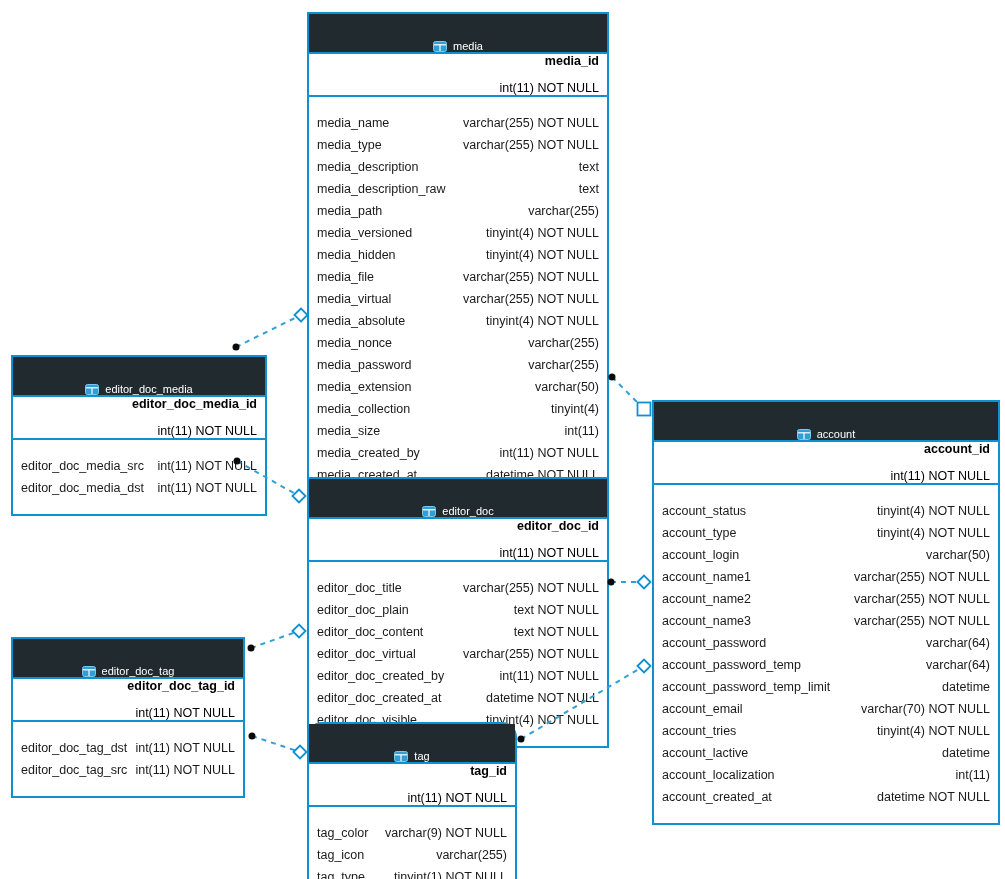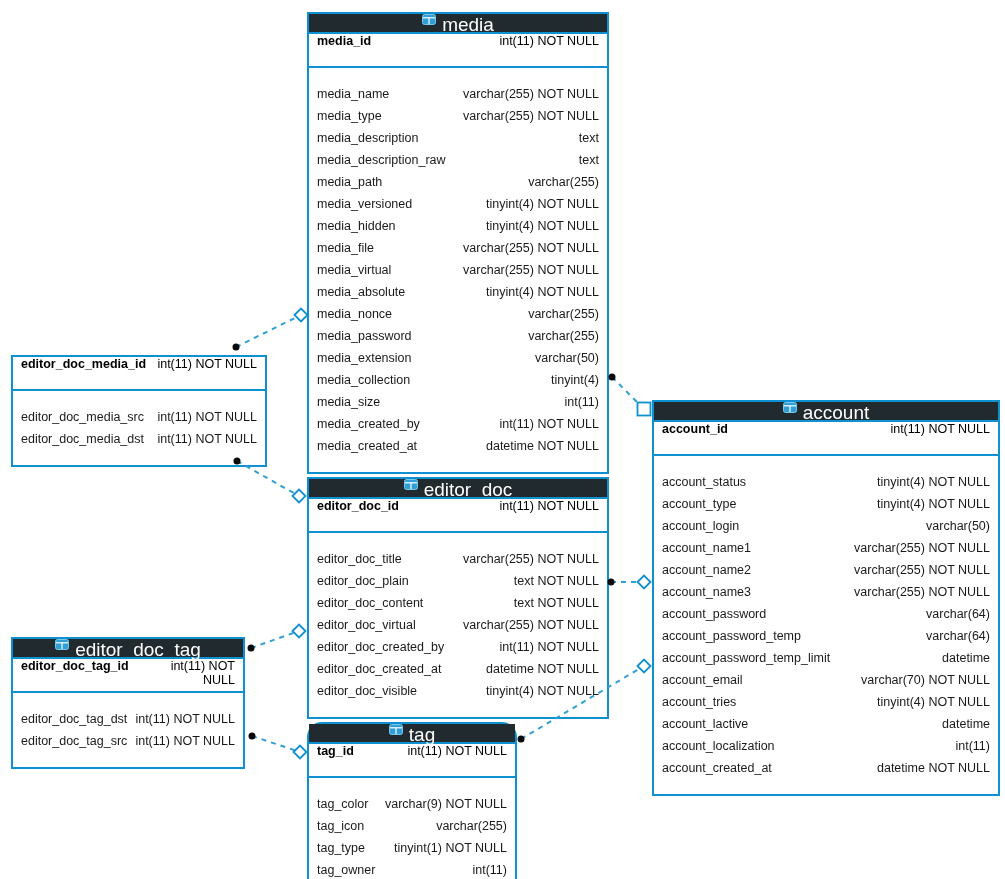--- a/index.html
+++ b/index.html
@@ -7,42 +7,43 @@
   .canvas{position:absolute;inset:0;width:1005px;height:879px;}
   .db-table{
     position:absolute;
     box-sizing:border-box;
     background:#ffffff;
     border:2px solid #0f90d0;
     box-shadow:0 0 0 0;
   }
   .db-table .hdr{
     box-sizing:border-box;
-    height:20px;
+    height:40px;
     background:#212a2e;
     border-bottom:2px solid #0f90d0;
     color:#ffffff;
     display:flex;
-    align-items:flex-start;
+    align-items:flex-end;
     justify-content:center;
     gap:6px;
-    font-size:19px;
+    font-size:11px;
   }
   .db-table .hdr .icon{display:inline-flex;align-items:center;}
   .pk-row{
     box-sizing:border-box;
-    height:34px;
+    height:43px;
     border-bottom:2px solid #0f90d0;
     display:flex;
-    align-items:flex-start;
+    align-items:flex-end;
     justify-content:space-between;
     padding:0 8px;
     font-size:12.5px;
     color:#000000;
     gap:8px;
+    flex-direction:column;
   }
   .pk-row .fname{font-weight:bold;white-space:nowrap;}
   .fields{padding:15px 0;}
   .f-row{
     height:22px;
     display:flex;
     align-items:center;
     justify-content:space-between;
     padding:0 8px;
     font-size:12.5px;
@@ -141,20 +142,30 @@
           <span class="fname">media_created_by</span>
           <span class="ftype">int(11) NOT NULL</span>
         </div>
         <div class="f-row">
           <span class="fname">media_created_at</span>
           <span class="ftype">datetime NOT NULL</span>
         </div>
       </div>
     </div>
     <div class="db-table" style="left: 11px; top: 355px; width: 256px;">
+      <div class="hdr">
+        <span class="icon">
+          <svg width="14" height="11" viewBox="0 0 14 11">
+            <rect x="0.5" y="0.5" width="13" height="10" rx="2" fill="#2f9fd6" stroke="#79c9ec" stroke-width="1"></rect>
+            <line x1="1" y1="3.8" x2="13" y2="3.8" stroke="#ffffff" stroke-width="1.2"></line>
+            <line x1="7" y1="3.8" x2="7" y2="10" stroke="#ffffff" stroke-width="1.2"></line>
+          </svg>
+        </span>
+        <span class="title">editor_doc_media</span>
+      </div>
       <div class="pk-row">
         <span class="fname">editor_doc_media_id</span>
         <span class="ftype">int(11) NOT NULL</span>
       </div>
       <div class="fields">
         <div class="f-row">
           <span class="fname">editor_doc_media_src</span>
           <span class="ftype">int(11) NOT NULL</span>
         </div>
         <div class="f-row">

